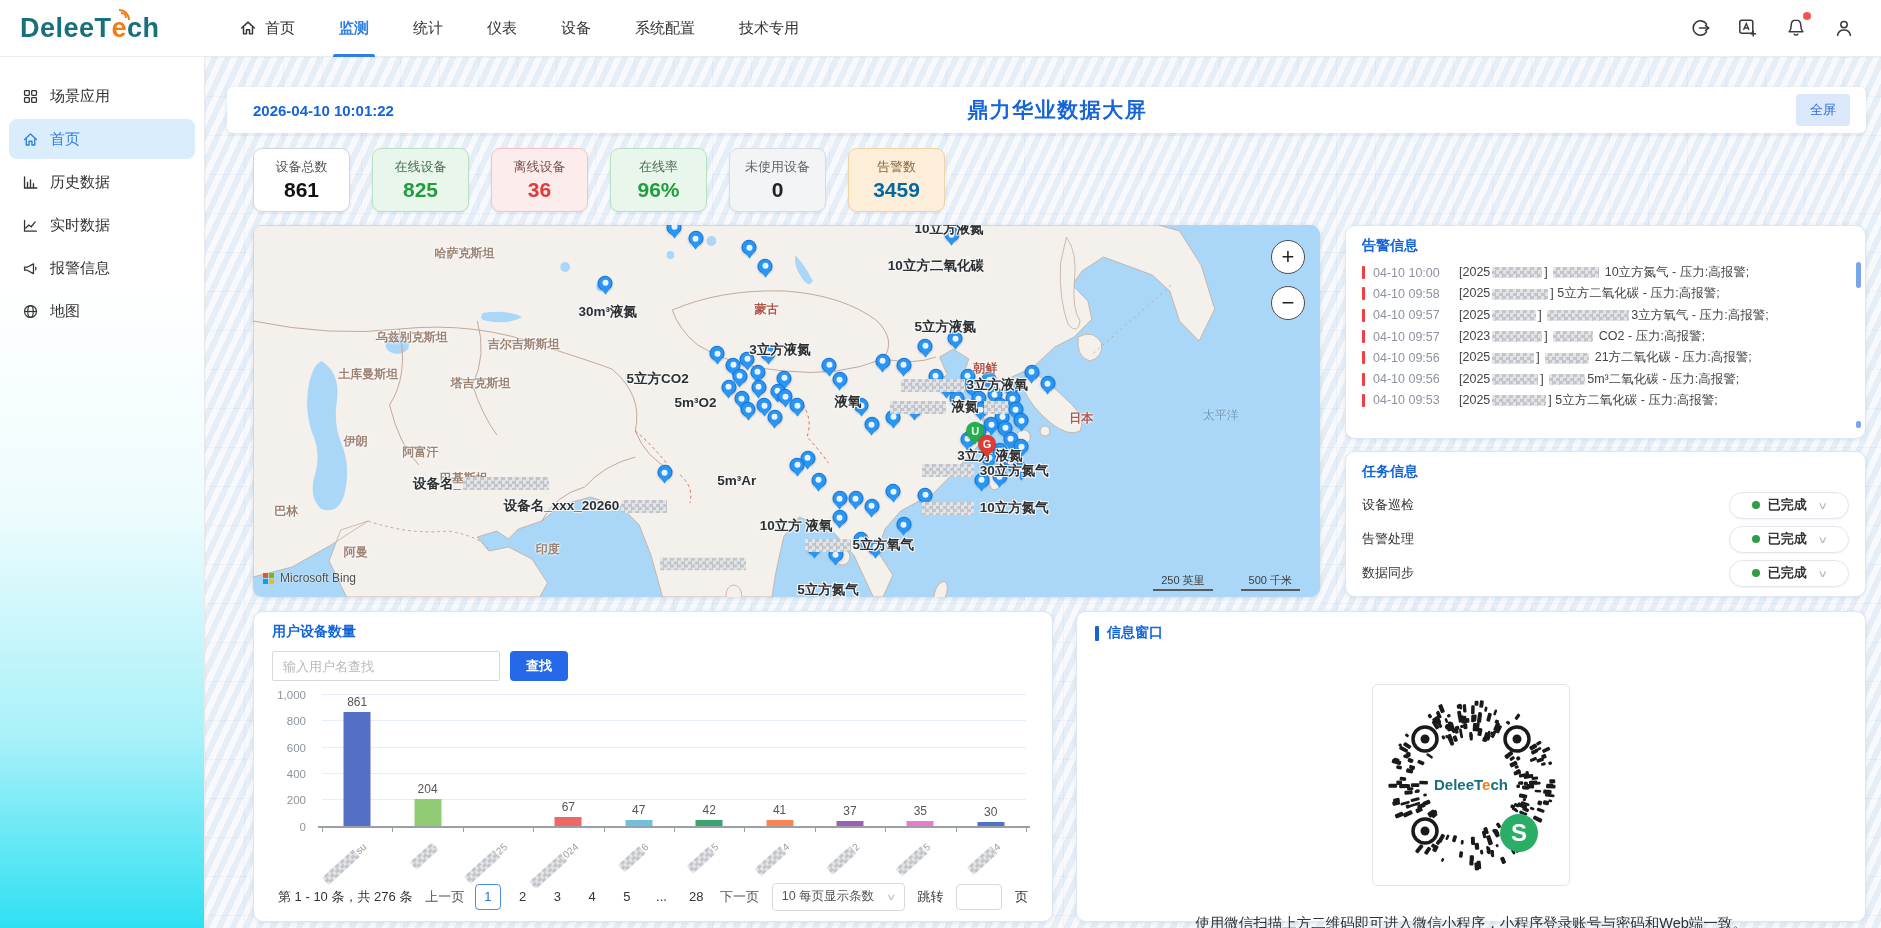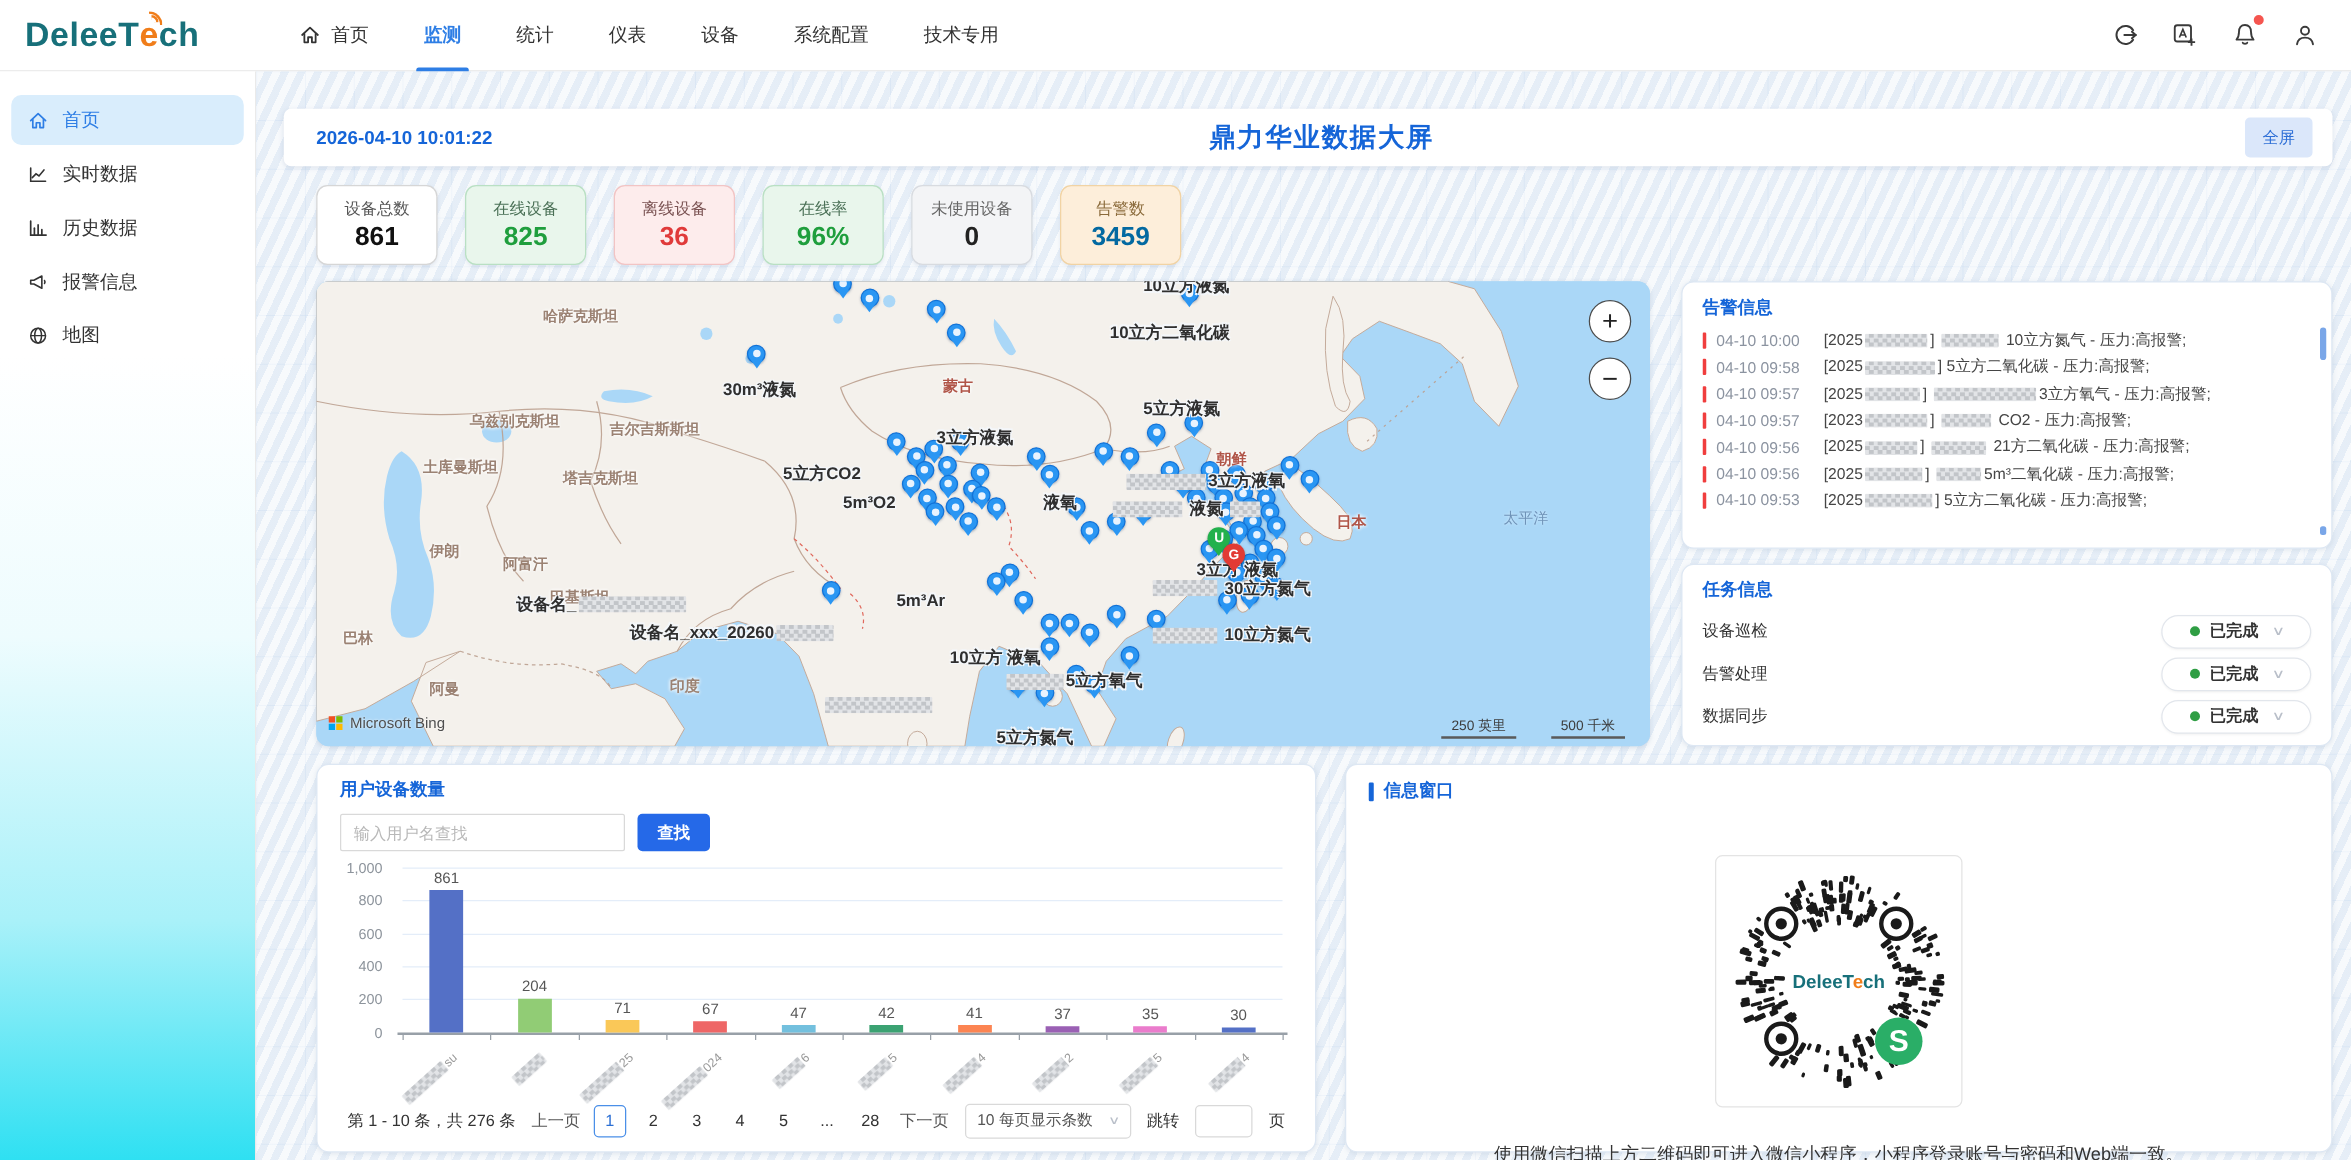--- a/index.html
+++ b/index.html
@@ -192,42 +192,51 @@
             <circle cx="11" cy="7.6" r="3.2"></circle>
             <path d="M4.6 18.4 C5.2 14.6 8 13.1 11 13.1 C14 13.1 16.8 14.6 17.4 18.4"></path>
           </svg>
         </div>
       </div>
   </header>
 
   <div class="layout">
 
     <aside class="sidebar" id="sidebar">
+        <div class="side-item">
+          <span style="width: 17px; height: 17px; display: inline-block;"><svg viewBox="0 0 20 20" fill="none" stroke="currentColor" stroke-width="1.5">
+              <rect x="3" y="3" width="5.6" height="5.6" rx="1"></rect>
+              <rect x="11.4" y="3" width="5.6" height="5.6" rx="1"></rect>
+              <rect x="3" y="11.4" width="5.6" height="5.6" rx="1"></rect>
+              <rect x="11.4" y="11.4" width="5.6" height="5.6" rx="1"></rect>
+            </svg></span>
+          <span>场景应用</span>
+        </div>
         <div class="side-item active">
           <span style="width: 17px; height: 17px; display: inline-block;"><svg viewBox="0 0 20 20" fill="none" stroke="currentColor" stroke-width="1.6" stroke-linecap="round" stroke-linejoin="round">
               <path d="M3 10 L10 3.5 L17 10"></path>
               <path d="M5 9 V16.5 H8.3 V12 H11.7 V16.5 H15 V9"></path>
             </svg></span>
           <span>首页</span>
-        </div>
-        <div class="side-item">
-          <span style="width: 17px; height: 17px; display: inline-block;"><svg viewBox="0 0 20 20" fill="none" stroke="currentColor" stroke-width="1.5" stroke-linecap="round">
-              <path d="M3 4 V16.5 H17"></path>
-              <path d="M4.5 13 L8 9.5 L10.8 11.5 L15.5 5.8"></path>
-            </svg></span>
-          <span>实时数据</span>
         </div>
         <div class="side-item">
           <span style="width: 17px; height: 17px; display: inline-block;"><svg viewBox="0 0 20 20" fill="none" stroke="currentColor" stroke-width="1.6" stroke-linecap="round">
               <path d="M3 3.5 V16.5 H17.5"></path>
               <path d="M6.5 16 V10"></path>
               <path d="M10 16 V7"></path>
               <path d="M13.5 16 V11.5"></path>
             </svg></span>
           <span>历史数据</span>
+        </div>
+        <div class="side-item">
+          <span style="width: 17px; height: 17px; display: inline-block;"><svg viewBox="0 0 20 20" fill="none" stroke="currentColor" stroke-width="1.5" stroke-linecap="round">
+              <path d="M3 4 V16.5 H17"></path>
+              <path d="M4.5 13 L8 9.5 L10.8 11.5 L15.5 5.8"></path>
+            </svg></span>
+          <span>实时数据</span>
         </div>
         <div class="side-item">
           <span style="width: 17px; height: 17px; display: inline-block;"><svg viewBox="0 0 20 20" fill="none" stroke="currentColor" stroke-width="1.5" stroke-linejoin="round">
               <path d="M3 8.5 V12 H6 L13.5 16 V4.5 L6 8.5 Z"></path>
               <path d="M15.8 8.2 A3.2 3.2 0 0 1 15.8 12"></path>
             </svg></span>
           <span>报警信息</span>
         </div>
         <div class="side-item">
           <span style="width: 17px; height: 17px; display: inline-block;"><svg viewBox="0 0 20 20" fill="none" stroke="currentColor" stroke-width="1.4">
@@ -558,24 +567,20 @@
                 <span class="tickmark" style="left: 80%;"></span>
                 <span class="tickmark" style="left: 90%;"></span>
                 <span class="tickmark" style="left: 100%;"></span>
                 <div class="bar-slot" style="left: 0%;">
                   <div class="bar" style="height: 86.1%; background: rgb(84, 112, 198);"></div>
                   <span class="bar-val" style="bottom: calc(86.1% + 4px);">861</span>
                 </div>
                 <div class="bar-slot" style="left: 10%;">
                   <div class="bar" style="height: 20.4%; background: rgb(145, 204, 117);"></div>
                   <span class="bar-val" style="bottom: calc(20.4% + 4px);">204</span>
-                </div>
-                <div class="bar-slot" style="left: 20%;">
-                  <div class="bar" style="height: 7.1%; background: rgb(250, 200, 88);"></div>
-                  <span class="bar-val" style="bottom: calc(7.1% + 4px);">71</span>
                 </div>
                 <div class="bar-slot" style="left: 30%;">
                   <div class="bar" style="height: 6.7%; background: rgb(238, 102, 102);"></div>
                   <span class="bar-val" style="bottom: calc(6.7% + 4px);">67</span>
                 </div>
                 <div class="bar-slot" style="left: 40%;">
                   <div class="bar" style="height: 4.7%; background: rgb(115, 192, 222);"></div>
                   <span class="bar-val" style="bottom: calc(4.7% + 4px);">47</span>
                 </div>
                 <div class="bar-slot" style="left: 50%;">

